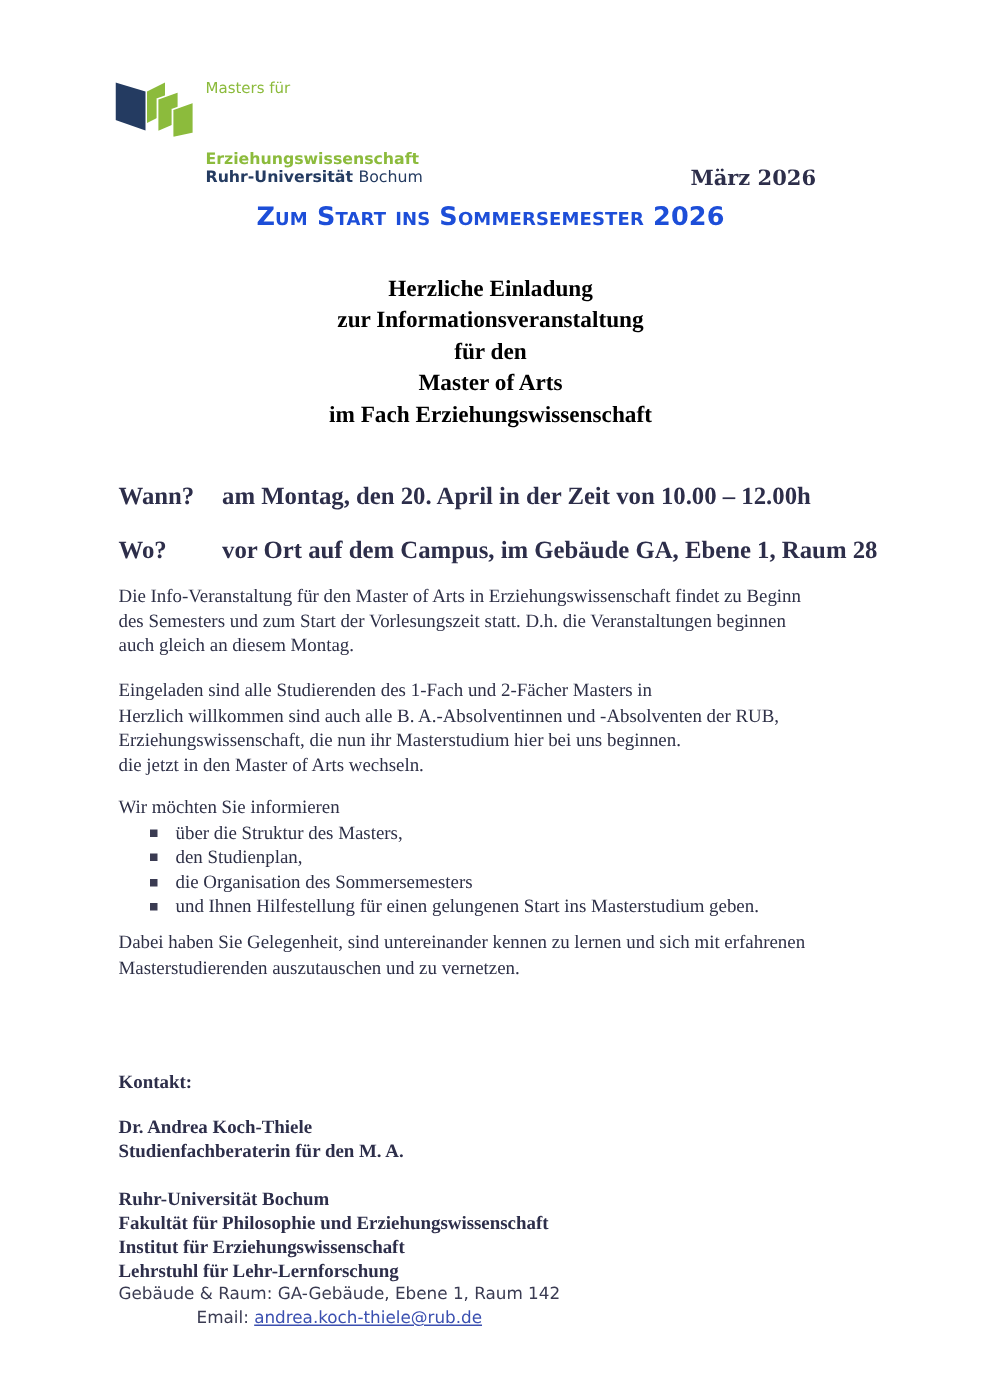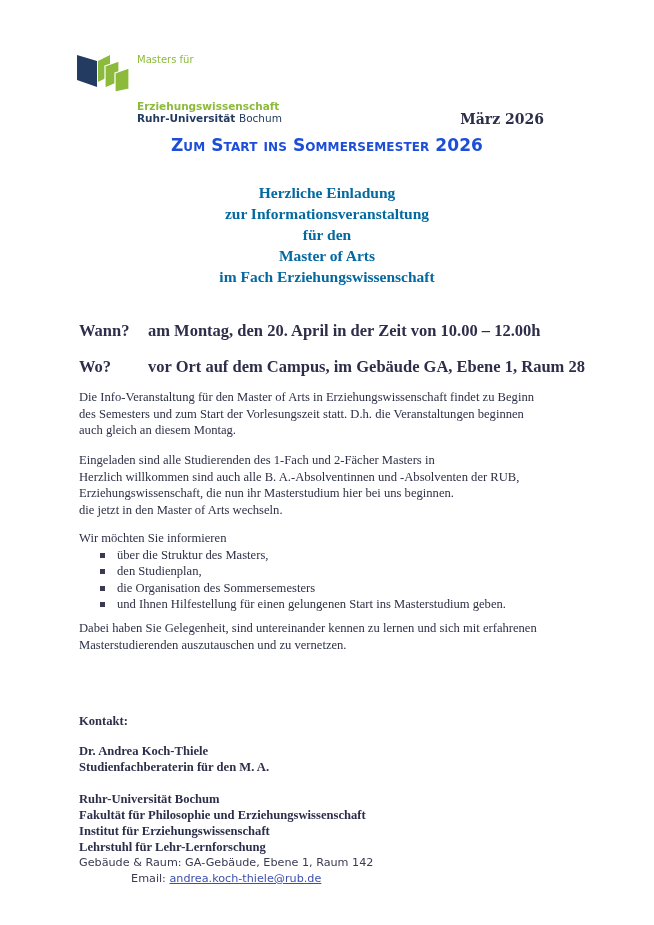--- a/index.html
+++ b/index.html
@@ -74,21 +74,21 @@
     .invitation {
       position: absolute;
       left: 0;
       width: 654px;
       top: 182px;
       text-align: center;
       font-family: "Liberation Serif", "DejaVu Serif", serif;
       font-weight: bold;
       font-size: 15.5px;
       line-height: 21px;
-      color: #0369a1;
+      color: #000000;
     }
     .when-where {
       position: absolute;
       left: 79px;
       top: 321px;
       font-family: "Liberation Serif", "DejaVu Serif", serif;
       font-weight: bold;
       font-size: 16.5px;
       color: #2d2e4a;
     }

